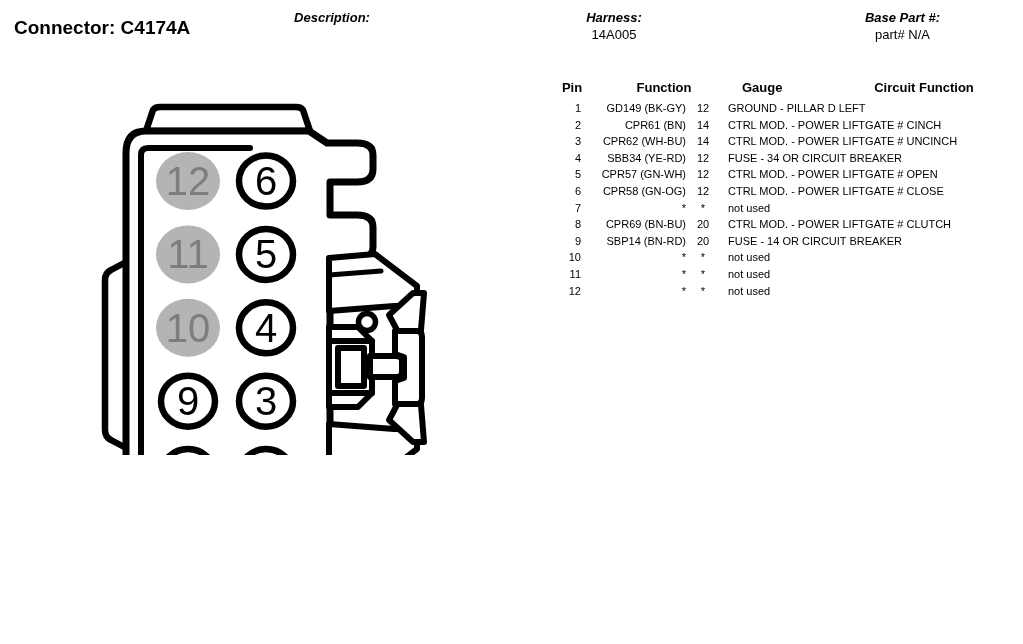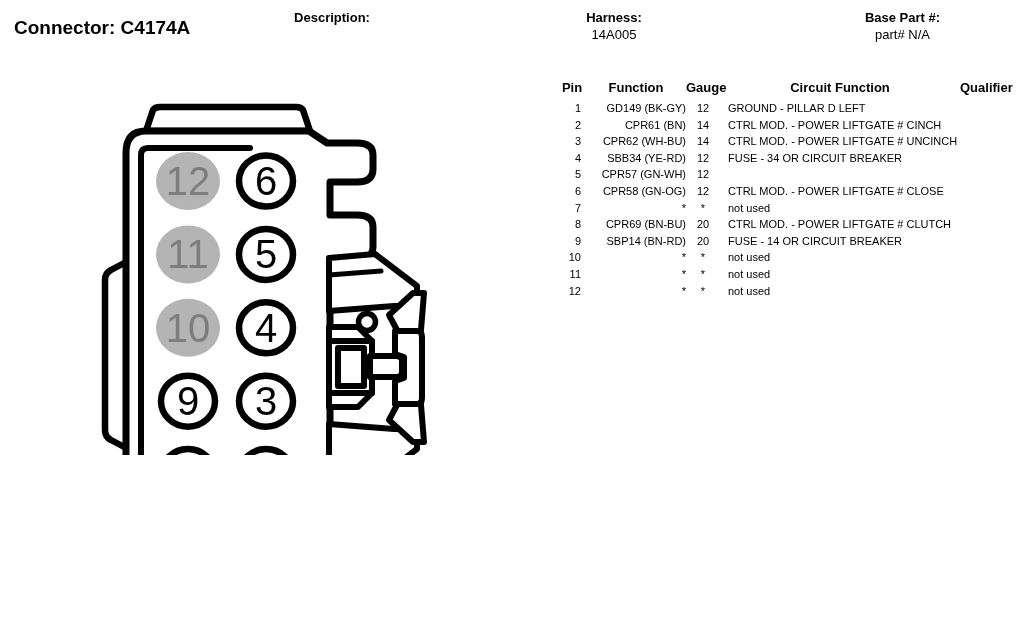--- a/index.html
+++ b/index.html
@@ -1,33 +1,33 @@
 <!DOCTYPE html>
 <html><head>
 <meta charset="utf-8">
 <style>
   html,body{margin:0;padding:0;background:#ffffff;}
   body{font-family:"Liberation Sans", sans-serif; color:#000;}
   #stage{position:relative;width:1023px;height:455px;background:#fff;overflow:hidden;}
 
   
   .hdr-block{position:absolute;text-align:center;}
-  .hdr-label{font-weight:bold;font-size:13px;line-height:16px;}
+  .hdr-label{font-weight:bold;font-size:13px;line-height:16px;font-style:italic;}
   .hdr-value{font-size:13px;line-height:17px;}
   #connector-title{position:absolute;left:14px;top:17px;font-size:19px;font-weight:bold;line-height:22px;}
   #description-block{left:210px;top:10px;width:244px;}
   #harness-block{left:553px;top:10px;width:122px;}
   #basepart-block{left:839px;top:10px;width:127px;text-align:center;}
 
   
   #connector-svg{position:absolute;left:0;top:0;}
 
   
   #pin-table{position:absolute;left:558px;top:80px;width:460px;}
-  .pt-head{display:grid;grid-template-columns:28px 100px 34px 240px 50px;font-weight:bold;font-size:13px;line-height:16px;height:20px;}
+  .pt-head{display:grid;grid-template-columns:28px 100px 34px 240px 50px;font-weight:bold;font-size:13px;line-height:16px;height:20px;gap:28px;}
   .pt-head span{text-align:center;white-space:nowrap;}
   .pt-rows{}
   .pt-row{display:grid;grid-template-columns:28px 100px 34px 240px 50px;font-size:11px;line-height:16.6px;white-space:nowrap;}
   .c-pin{text-align:right;padding-right:5px;}
   .c-circuit{text-align:right;}
   .c-gauge{text-align:center;}
   .c-func{text-align:left;padding-left:8px;}
   .c-qual{text-align:center;}
 </style>
 </head>
@@ -168,20 +168,21 @@
           <span class="c-pin">4</span>
           <span class="c-circuit">SBB34 (YE-RD)</span>
           <span class="c-gauge">12</span>
           <span class="c-func">FUSE - 34 OR CIRCUIT BREAKER</span>
           <span class="c-qual"></span>
         </div>
         <div class="pt-row">
           <span class="c-pin">5</span>
           <span class="c-circuit">CPR57 (GN-WH)</span>
           <span class="c-gauge">12</span>
+          <span class="c-func">CTRL MOD. - POWER LIFTGATE # OPEN</span>
           <span class="c-qual"></span>
         </div>
         <div class="pt-row">
           <span class="c-pin">6</span>
           <span class="c-circuit">CPR58 (GN-OG)</span>
           <span class="c-gauge">12</span>
           <span class="c-func">CTRL MOD. - POWER LIFTGATE # CLOSE</span>
           <span class="c-qual"></span>
         </div>
         <div class="pt-row">

